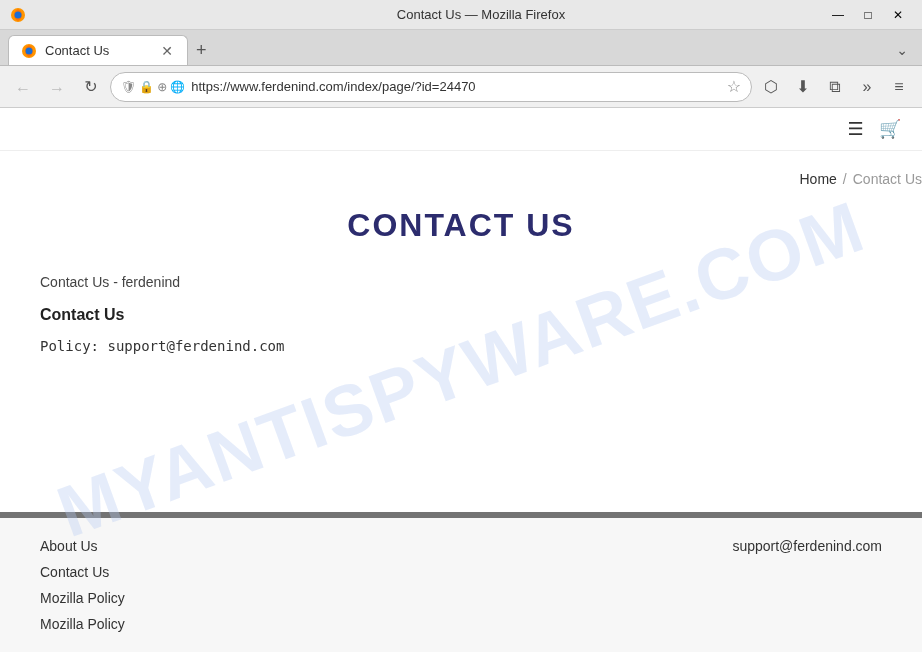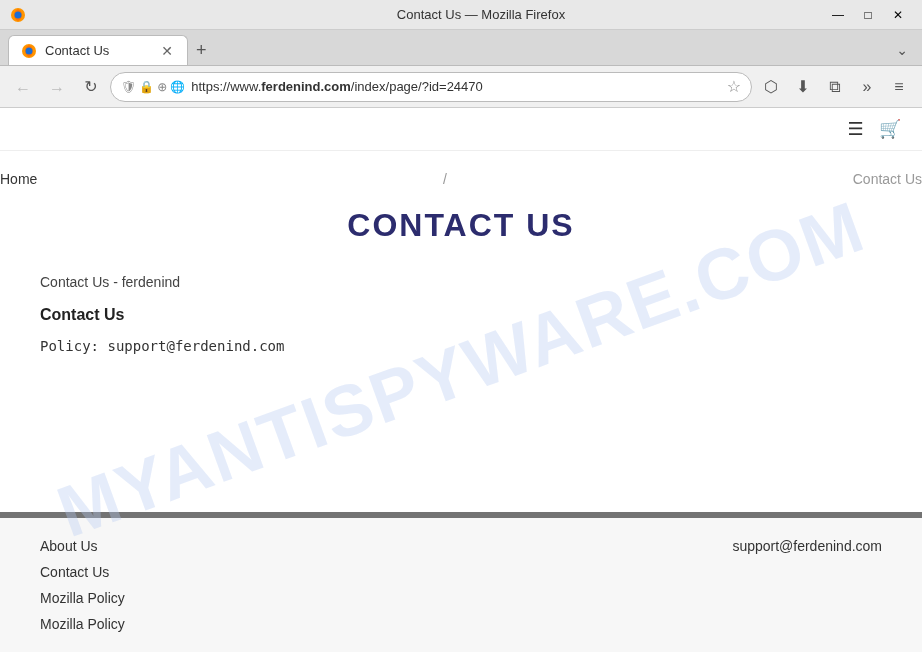--- a/index.html
+++ b/index.html
@@ -158,21 +158,21 @@
       font-size: 12px;
     }
     .address-text {
       flex: 1;
       font-size: 13px;
       color: #333;
       outline: none;
       border: none;
       background: transparent;
     }
-    .address-text strong { font-weight: bold; }
+    .address-text strong { font-weight: normal; }
     .nav-right-icons {
       display: flex;
       align-items: center;
       gap: 2px;
     }
 
     
     .page-content {
       background: #fff;
       height: calc(652px - 30px - 36px - 42px);
@@ -195,21 +195,21 @@
       border: none;
       font-size: 18px;
       cursor: pointer;
       color: #333;
     }
 
     
     .breadcrumb {
       display: flex;
       align-items: center;
-      justify-content: space-between;
+      justify-content: flex-end;
       padding: 20px 0 10px;
       font-size: 14px;
       color: #555;
       gap: 6px;
     }
     .breadcrumb-sep { color: #999; }
     .breadcrumb-current { color: #999; }
     .breadcrumb-home { color: #333; text-decoration: none; }
 
     

